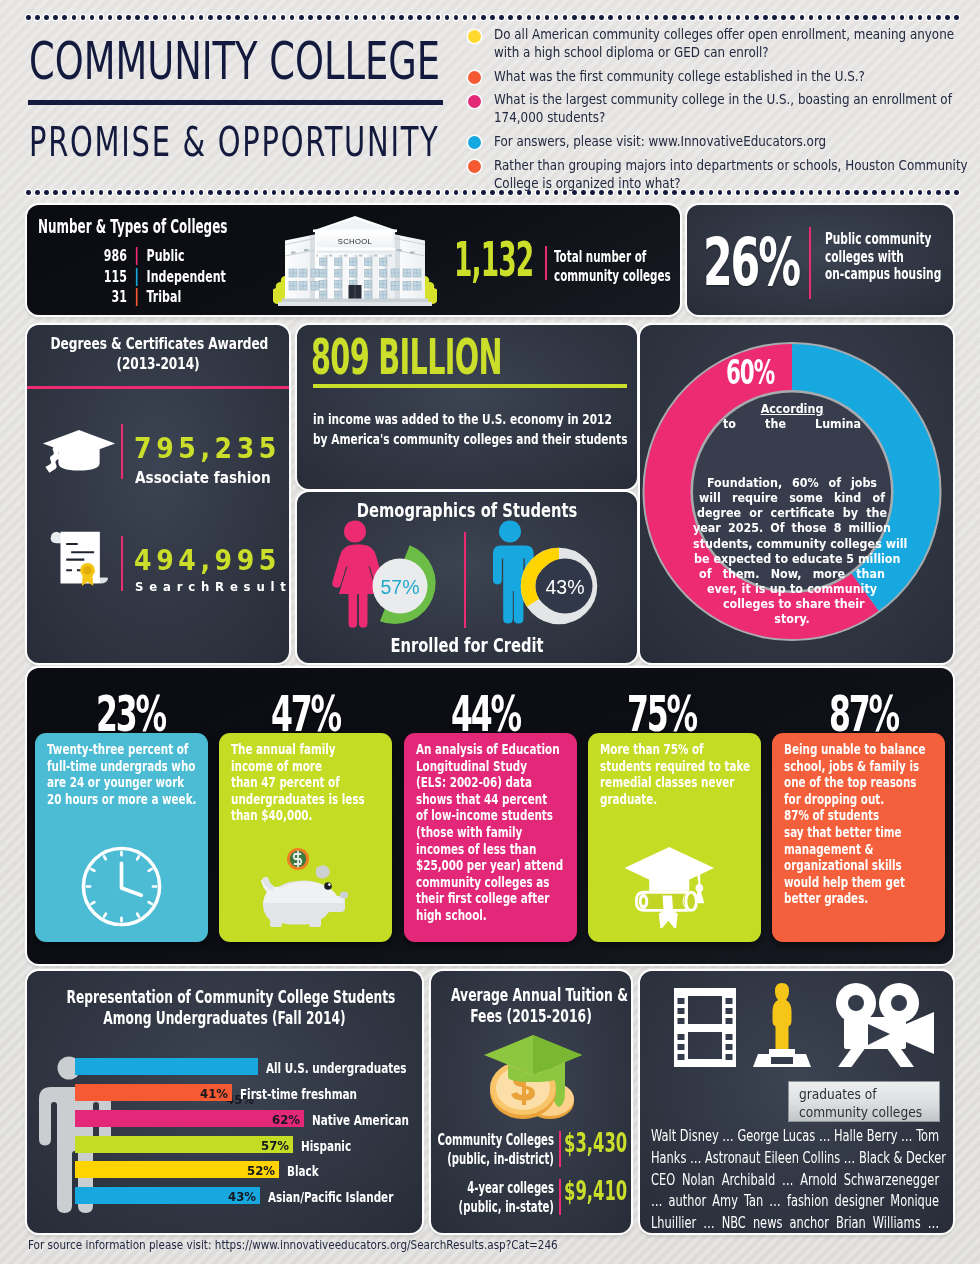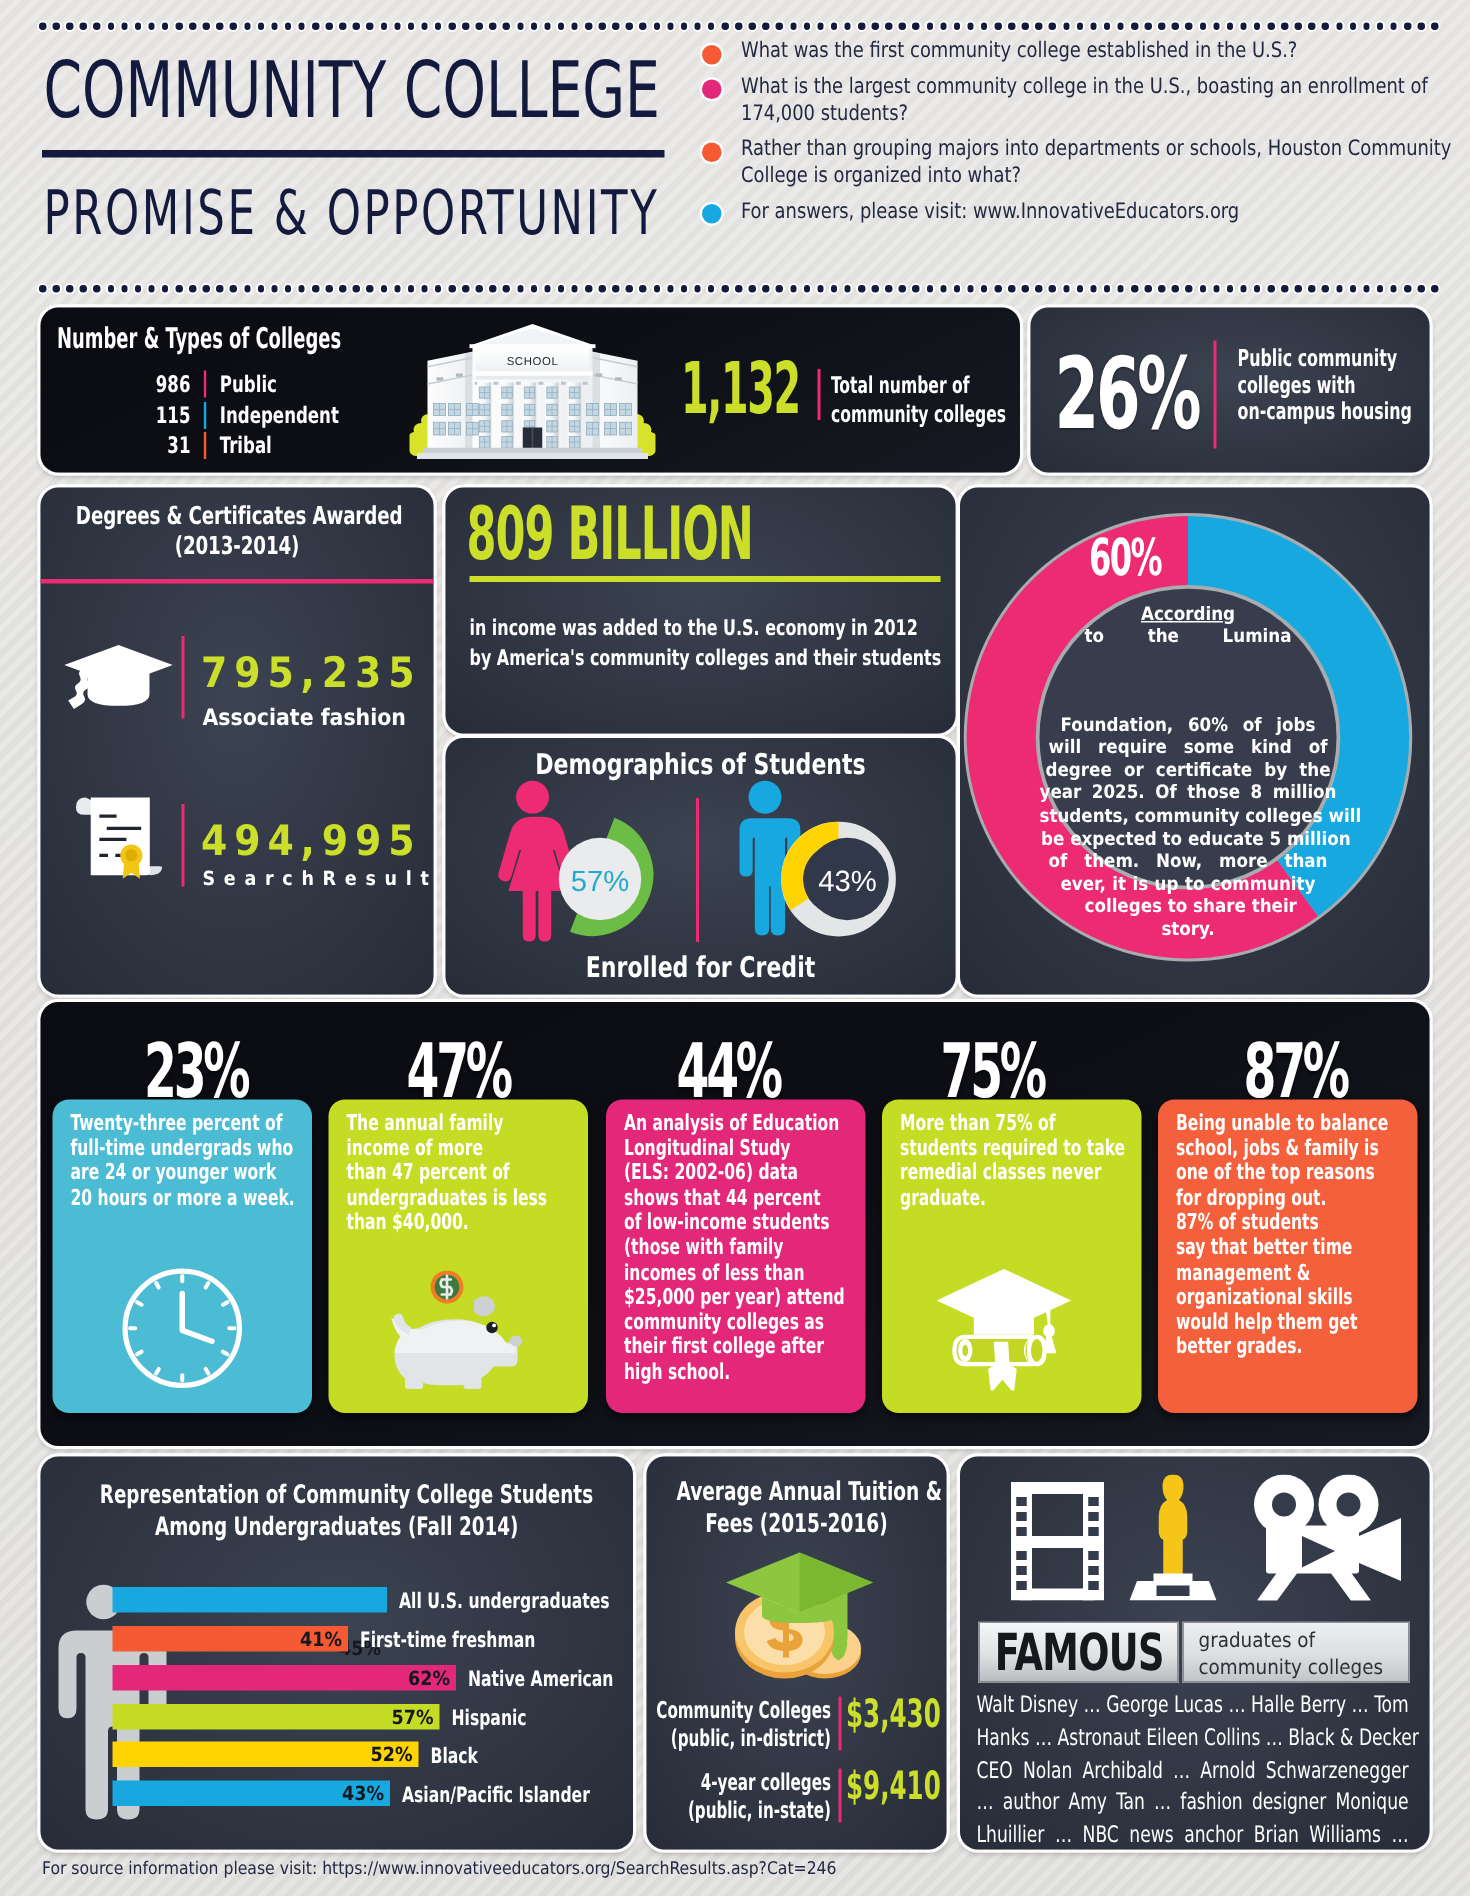--- a/index.html
+++ b/index.html
@@ -388,34 +388,38 @@
     <i style="left: 910px;"></i>
     <i style="left: 919.1px;"></i>
     <i style="left: 928.2px;"></i>
   </div>
 
 <div id="title">COMMUNITY COLLEGE</div>
 <div id="hrule"></div>
 <div id="subtitle">PROMISE &amp; OPPORTUNITY</div>
 <div id="qlist">
     <div class="qrow">
+      <span class="qdot" style="background: rgb(255, 217, 46);"></span>
+      <span class="qtext">Do all American community colleges offer open enrollment, meaning anyone<br>with a high school diploma or GED can enroll?</span>
+    </div>
+    <div class="qrow">
       <span class="qdot" style="background: rgb(245, 90, 51);"></span>
       <span class="qtext">What was the first community college established in the U.S.?</span>
     </div>
     <div class="qrow">
       <span class="qdot" style="background: rgb(227, 40, 122);"></span>
       <span class="qtext">What is the largest community college in the U.S., boasting an enrollment of<br>174,000 students?</span>
     </div>
     <div class="qrow">
+      <span class="qdot" style="background: rgb(24, 168, 224);"></span>
+      <span class="qtext">For answers, please visit: www.InnovativeEducators.org</span>
+    </div>
+    <div class="qrow">
       <span class="qdot" style="background: rgb(245, 90, 51);"></span>
       <span class="qtext">Rather than grouping majors into departments or schools, Houston Community<br>College is organized into what?</span>
-    </div>
-    <div class="qrow">
-      <span class="qdot" style="background: rgb(24, 168, 224);"></span>
-      <span class="qtext">For answers, please visit: www.InnovativeEducators.org</span>
     </div>
   </div>
 
 <div class="panel pnl-black" id="p1">
   <div class="hdr">Number &amp; Types of Colleges</div>
   <div class="nums">
       <div class="nrow">
         <span class="nv">986</span>
         <span class="nbar" style="background: rgb(236, 43, 114);"></span>
         <span class="nl">Public</span>
@@ -795,23 +799,20 @@
       <circle cx="227" cy="20" r="20"></circle>
       <circle cx="184" cy="20" r="8" fill="#343b4b"></circle>
       <circle cx="227" cy="20" r="8" fill="#343b4b"></circle>
       <rect x="172" y="34" width="62" height="32" rx="2"></rect>
       <polygon points="234,41 262,29 262,71 234,59"></polygon>
       <polygon points="166,84 196,42 205,49 178,86"></polygon>
       <polygon points="242,84 212,42 203,49 230,86"></polygon>
       <polygon points="196,41 218,51 196,62" fill="#343b4b"></polygon>
     </g>
   </svg>
-  <div id="fam-word">
-      <span>FAMOUS</span>
-    </div>
   <div id="fam-sub">graduates of<br>community colleges</div>
   <div id="fam-names">
       <span class="ln">Walt Disney … George Lucas … Halle Berry … Tom</span>
       <span class="ln">Hanks … Astronaut Eileen Collins … Black &amp; Decker</span>
       <span class="ln">CEO Nolan Archibald … Arnold Schwarzenegger</span>
       <span class="ln">… author Amy Tan … fashion designer Monique</span>
       <span class="ln">Lhuillier … NBC news anchor Brian Williams …</span>
     </div>
 </div>
 

